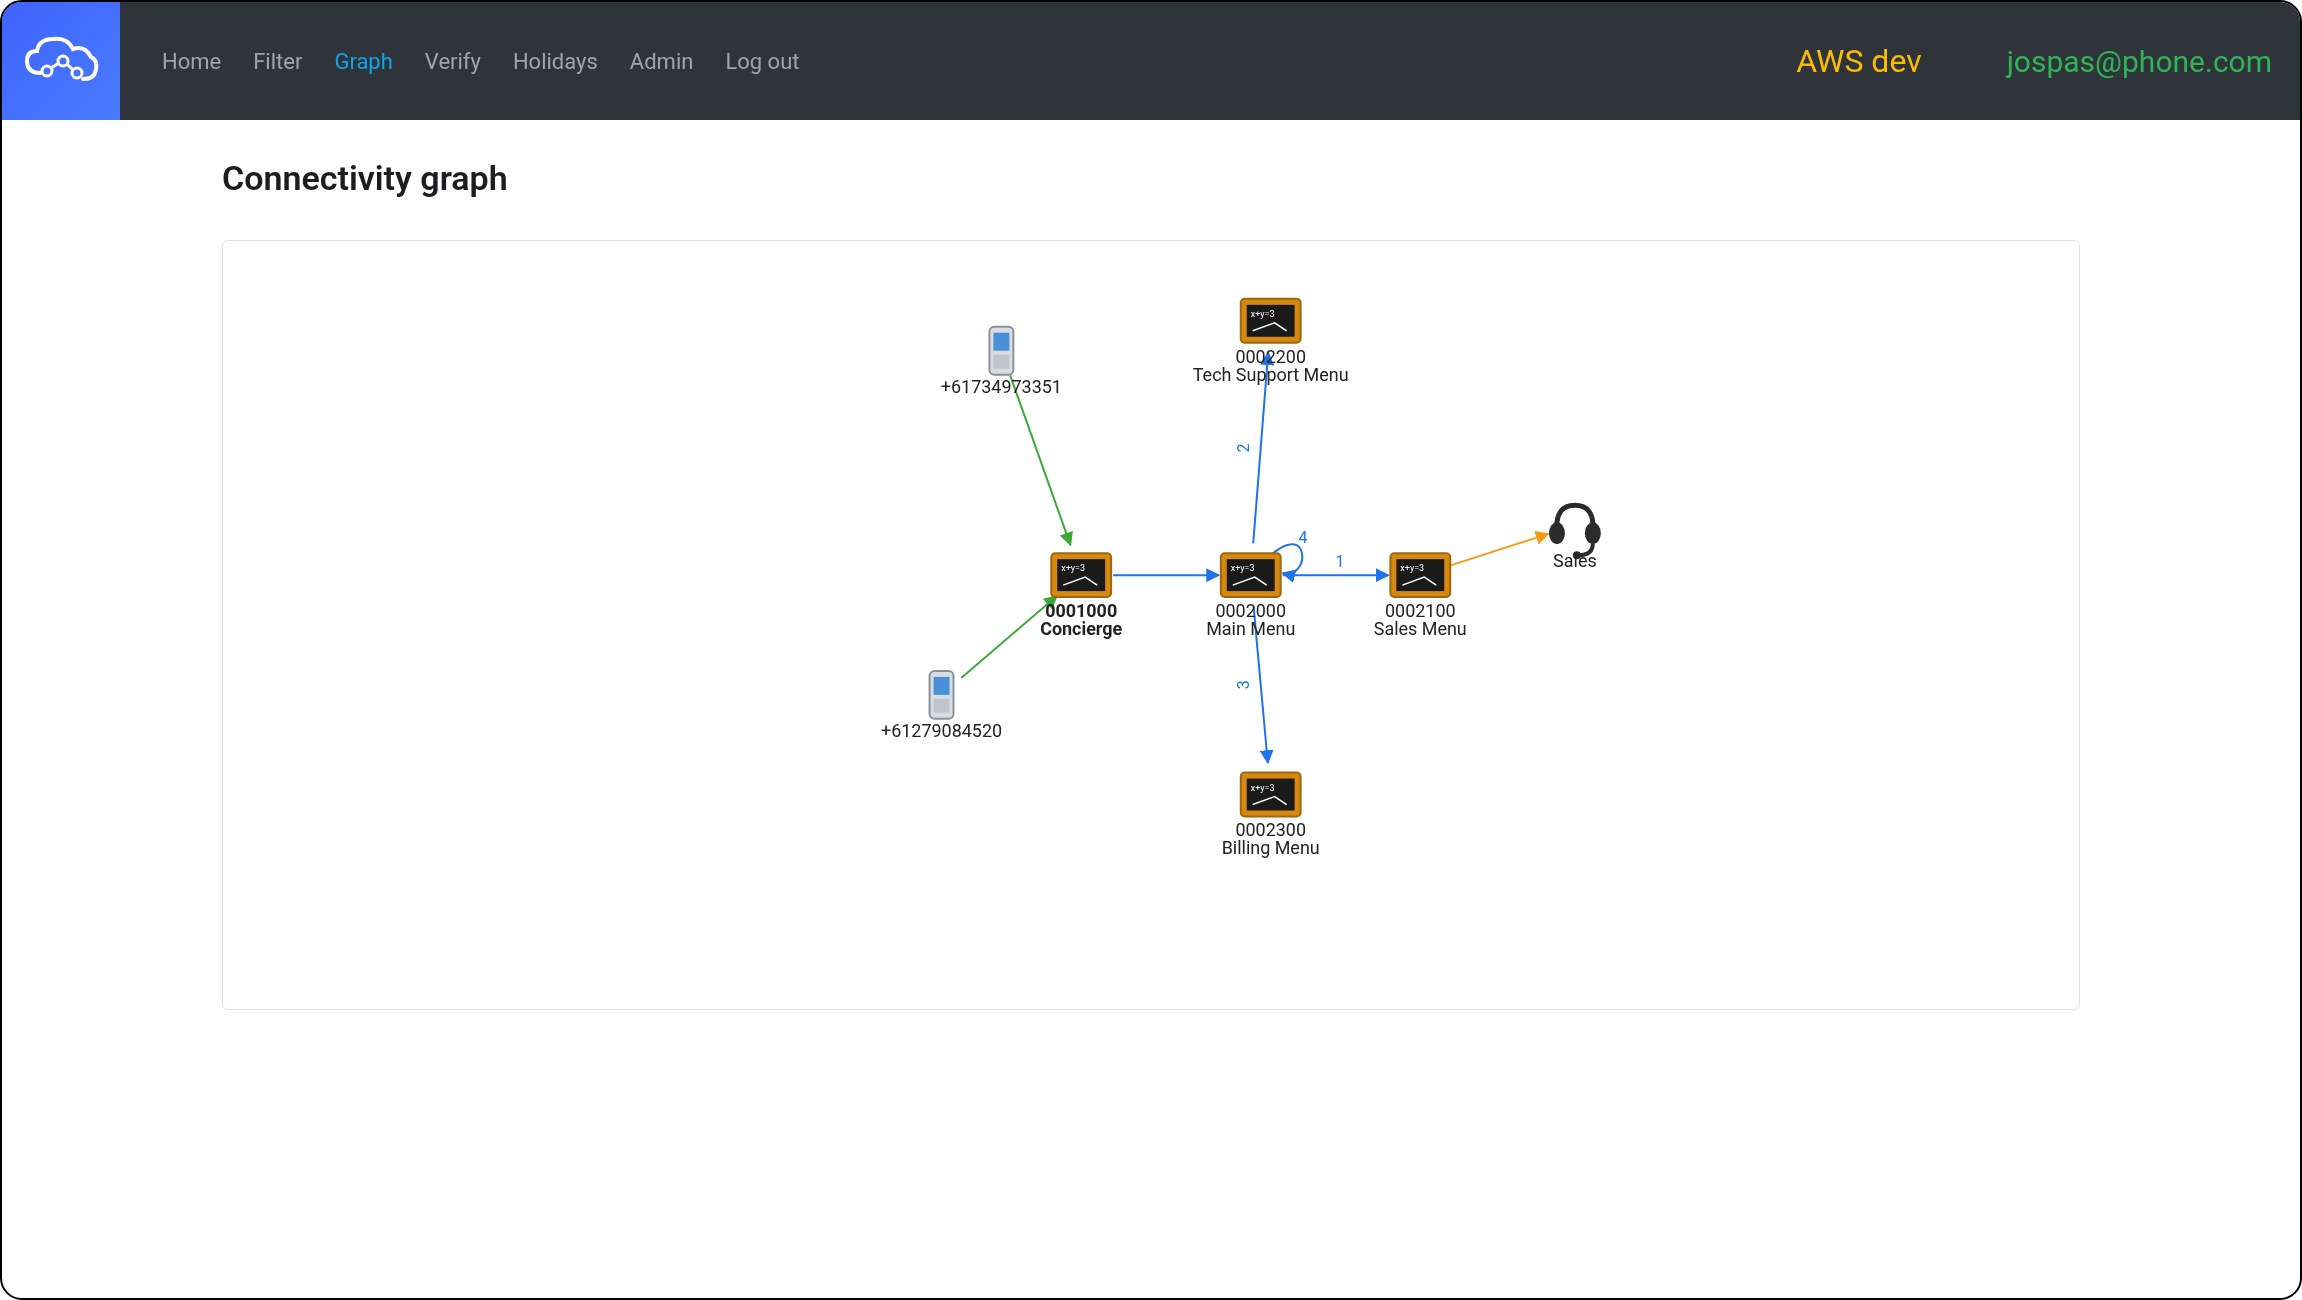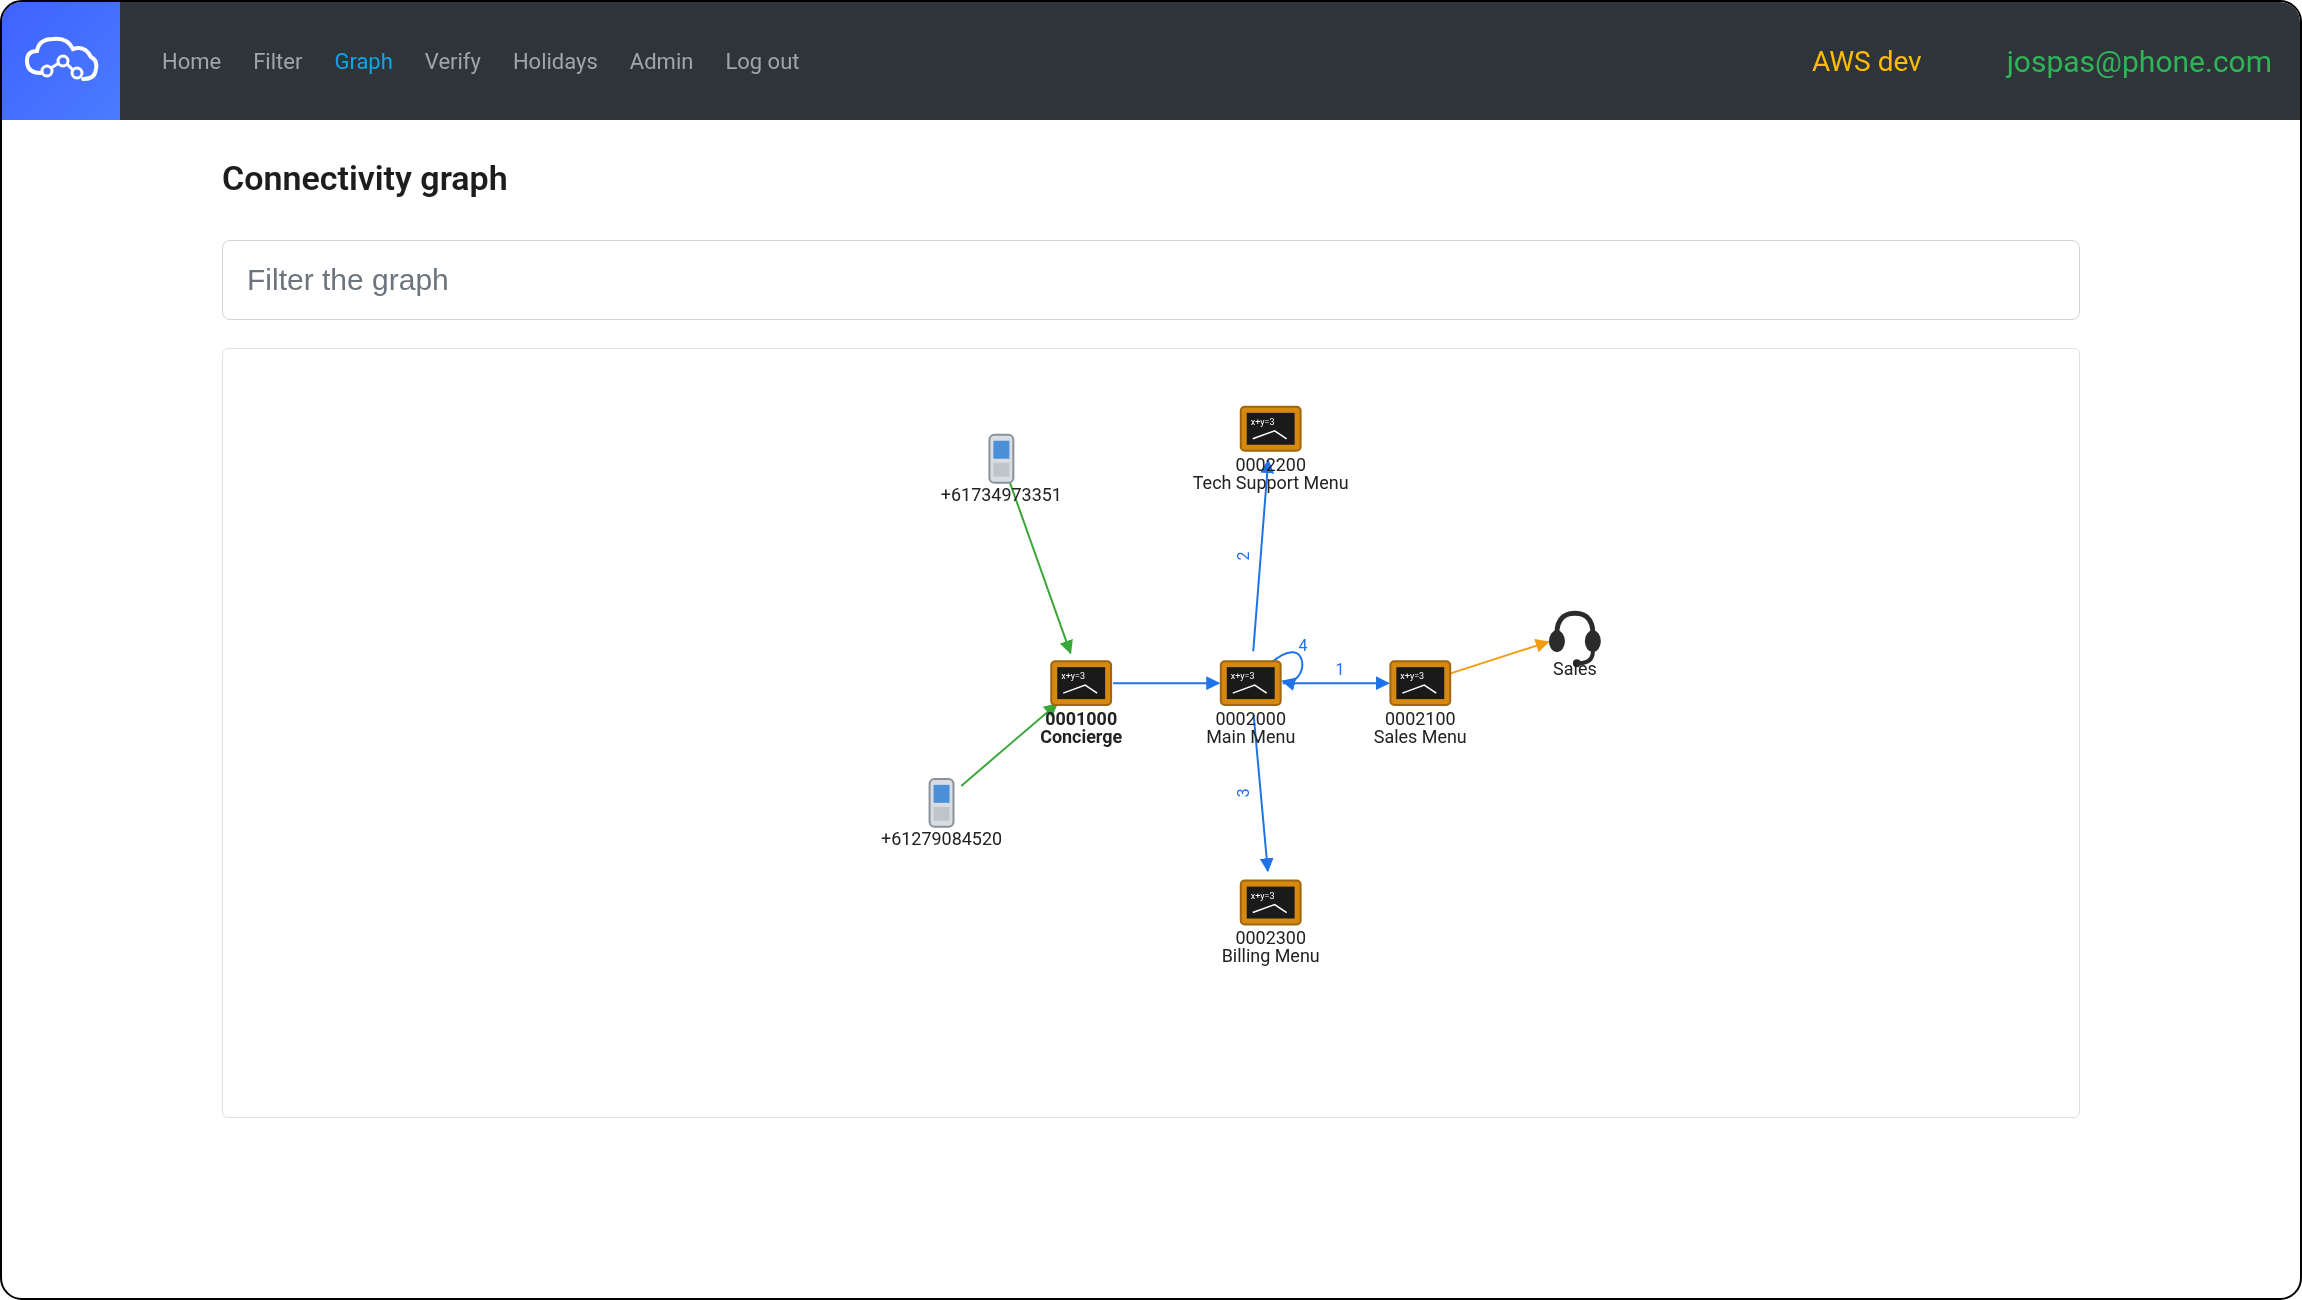--- a/index.html
+++ b/index.html
@@ -5,21 +5,21 @@
   * { box-sizing: border-box; margin: 0; padding: 0; }
   html, body { width: 100%; height: 100%; font-family: -apple-system, BlinkMacSystemFont, "Segoe UI", Roboto, Helvetica, Arial, sans-serif; background:#fff; color:#212529; }
   .app-frame { width:2302px; height:1300px; border:2px solid #000; border-radius:22px; overflow:hidden; position:relative; background:#fff; }
   
   .navbar { height:118px; background:#2f343a; display:flex; align-items:center; padding:0 18px 0 0; }
   .logo-wrap { width:118px; height:118px; background:linear-gradient(135deg,#3e63ff 0%,#4a7bff 100%); display:flex; align-items:center; justify-content:center; }
   .nav-links { display:flex; align-items:center; gap:32px; margin-left:42px; }
   .nav-link { color:#9fa5ab; font-size:22px; text-decoration:none; cursor:pointer; }
   .nav-link.active { color:#0ea5e9; }
   .nav-spacer { flex:1; }
-  .env-label { color:#fbbc04; font-size:28px; margin-right:85px; }
+  .env-label { color:#fbbc04; font-size:32px; margin-right:85px; }
   .user-email { color:#2fb457; font-size:30px; margin-right:10px; }
   
   .content { padding:38px 220px 0 220px; }
   h1.page-title { font-size:34px; font-weight:600; color:#1d1d1f; margin-bottom:42px; }
   p.page-desc { font-size:30px; color:#212529; margin-bottom:72px; }
   .filter-input { width:100%; height:80px; border:1px solid #ced4da; border-radius:8px; font-size:30px; padding:0 24px; color:#495057; }
   .filter-input::placeholder { color:#6c757d; }
   .graph-panel { margin-top:28px; border:1px solid #dee2e6; border-radius:6px; height:770px; position:relative; overflow:hidden; }
   .graph-svg { width:100%; height:100%; }
   .node-label { font-size:18px; fill:#222; text-anchor:middle; }
@@ -51,21 +51,20 @@
       <a class="nav-link">Admin</a>
       <a class="nav-link">Log out</a>
     </div>
     <div class="nav-spacer"></div>
     <div class="env-label">AWS dev</div>
     <div class="user-email">jospas@phone.com</div>
   </div>
 
   <div class="content">
     <h1 class="page-title">Connectivity graph</h1>
-    <input type="text" class="filter-input" placeholder="Filter the graph" style="">
 
     <div class="graph-panel">
       <svg class="graph-svg" viewBox="0 0 1280 770">
         <defs>
           <marker id="arrow-green" viewBox="0 0 10 10" refX="9" refY="5" markerWidth="7" markerHeight="7" orient="auto">
               <path d="M0 0 L10 5 L0 10 z" fill="#39a839"></path>
             </marker>
           <marker id="arrow-blue" viewBox="0 0 10 10" refX="9" refY="5" markerWidth="7" markerHeight="7" orient="auto">
               <path d="M0 0 L10 5 L0 10 z" fill="#1e73e8"></path>
             </marker>

